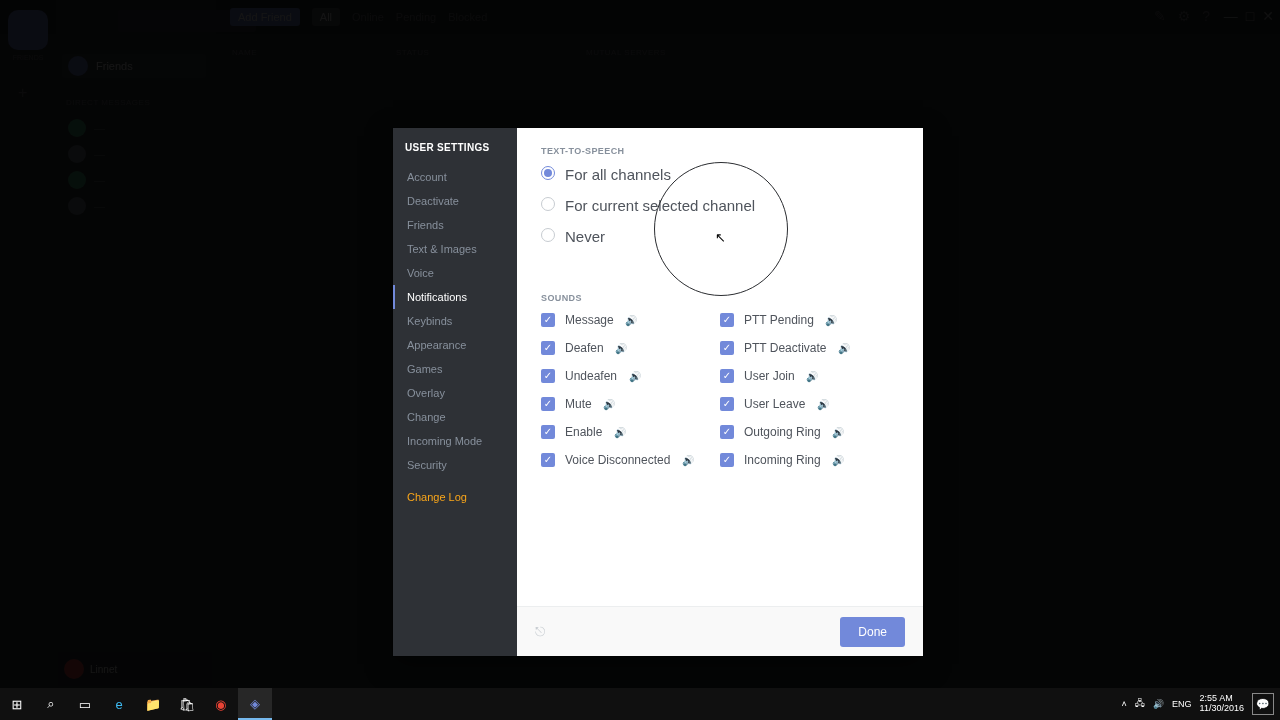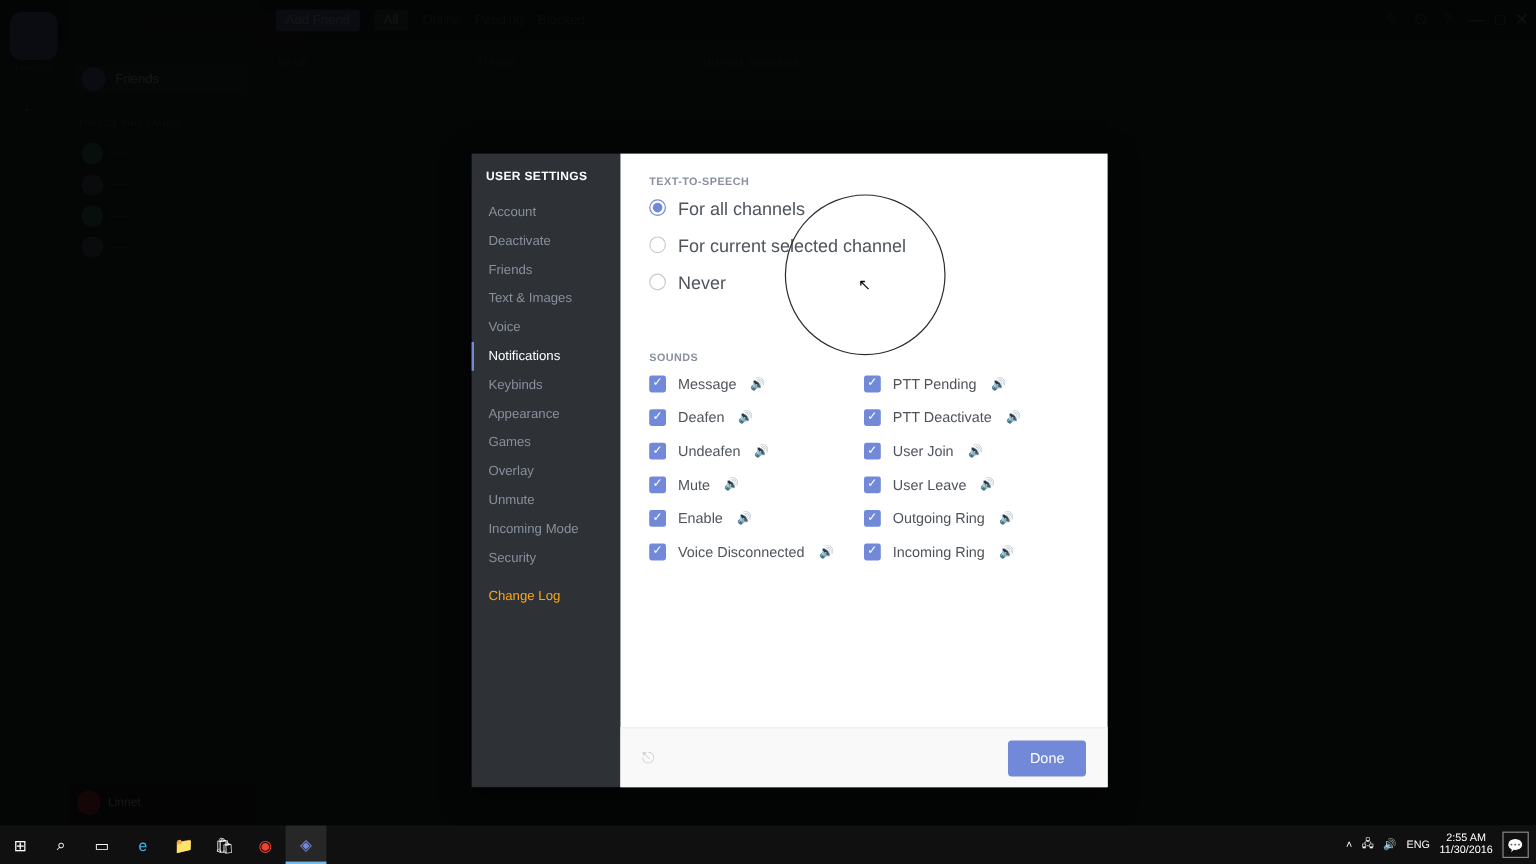--- a/index.html
+++ b/index.html
@@ -63,21 +63,21 @@
 
 .ring{position:absolute;left:654px;top:162px;width:134px;height:134px;border:1.3px solid #2b2d31;border-radius:50%;pointer-events:none}
 .cursor{position:absolute;left:715px;top:230px;font-size:13px;color:#000;pointer-events:none}
 
 
 .taskbar{position:absolute;left:0;bottom:0;width:1280px;height:32px;background:#101010;display:flex;align-items:center}
 .tb-btn{width:34px;height:32px;display:flex;align-items:center;justify-content:center;color:#fff;font-size:13px}
 .tb-btn.active{background:#272727;border-bottom:2px solid #76b9ed}
 .edge{color:#3dbaf1}.chrome{color:#ea4335}.folder{color:#ffd86f}.store{color:#fff}
 .tray{position:absolute;right:6px;bottom:0;height:32px;display:flex;align-items:center;gap:8px;color:#fff;font-size:9px}
-.tray .clk{text-align:center;line-height:1.1}
+.tray .clk{text-align:left;line-height:1.1}
 .tray .notif{width:22px;height:22px;border:1px solid #888;display:flex;align-items:center;justify-content:center;font-size:11px}
 </style>
 </head>
 <body>
 
 <div class="app-bg">
   <div class="bg-title"></div>
   <div class="bg-win-ctrl">
     <span>—</span>
     <span>□</span>
@@ -139,21 +139,21 @@
     <div class="nav-item">Account</div>
     <div class="nav-item">Deactivate</div>
     <div class="nav-item">Friends</div>
     <div class="nav-item">Text &amp; Images</div>
     <div class="nav-item">Voice</div>
     <div class="nav-item sel">Notifications</div>
     <div class="nav-item">Keybinds</div>
     <div class="nav-item">Appearance</div>
     <div class="nav-item">Games</div>
     <div class="nav-item">Overlay</div>
-    <div class="nav-item">Unmute</div>
+    <div class="nav-item">Change</div>
     <div class="nav-item">Incoming Mode</div>
     <div class="nav-item">Security</div>
     <div class="nav-spacer"></div>
     <div class="nav-item accent">Change Log</div>
   </div>
 
   <div class="modal-body">
     <div class="body-scroll">
       <div class="two-col">
         <div class="col">

